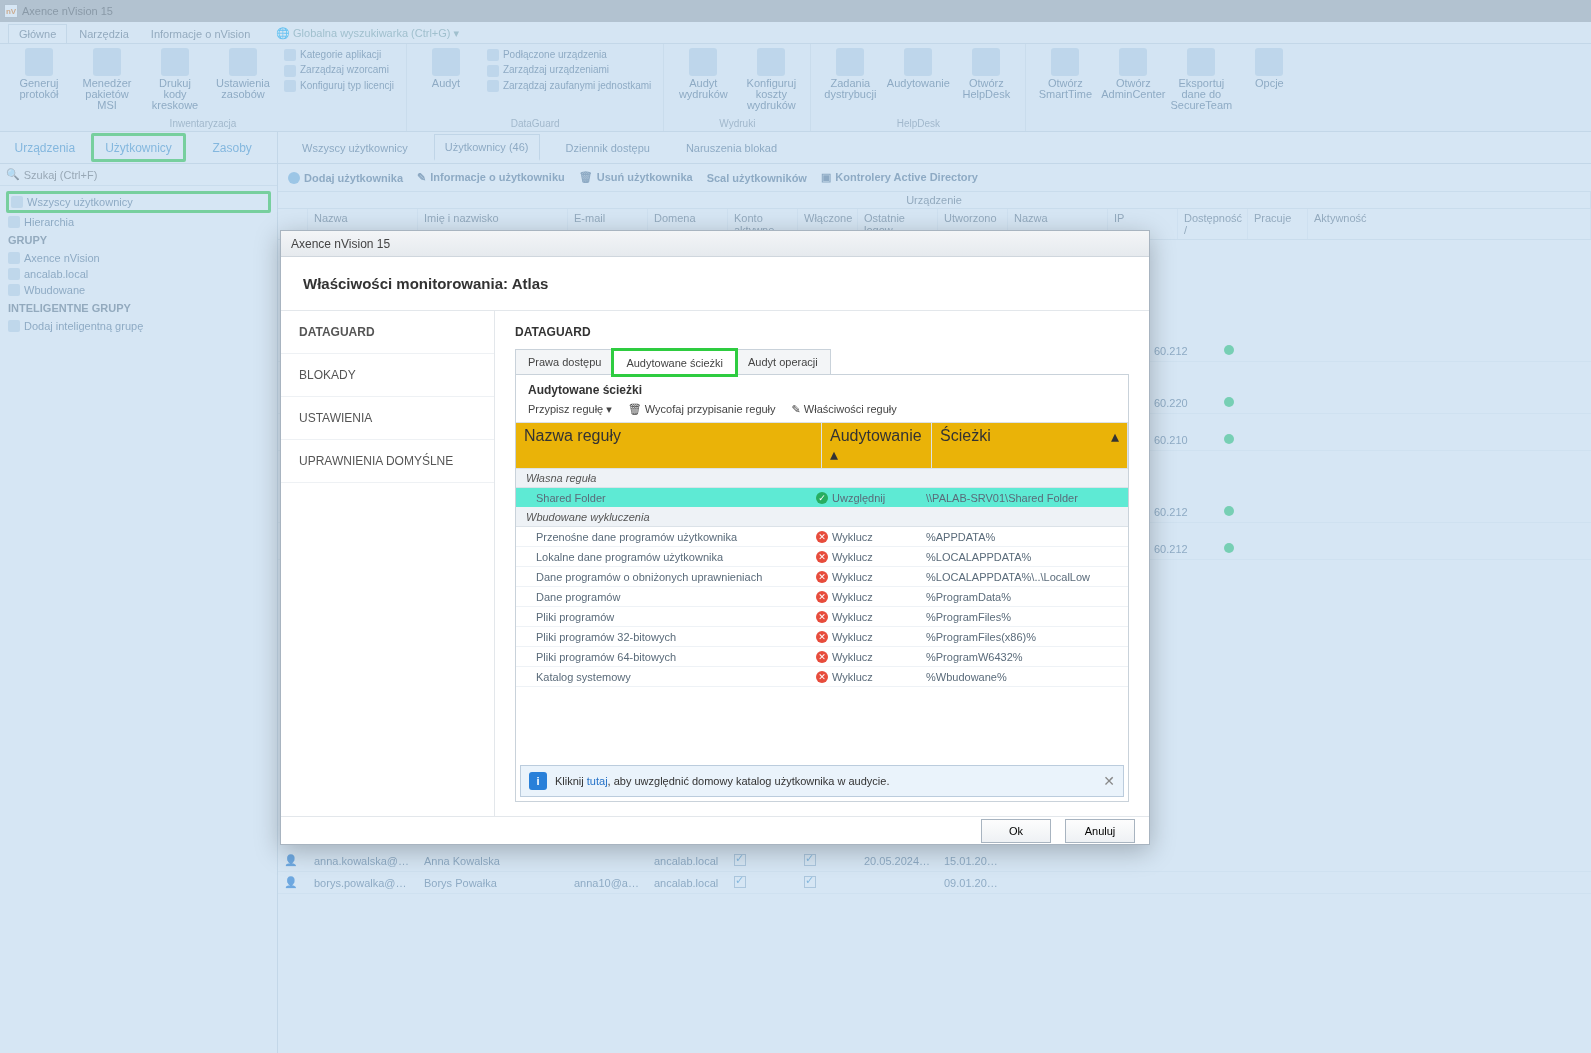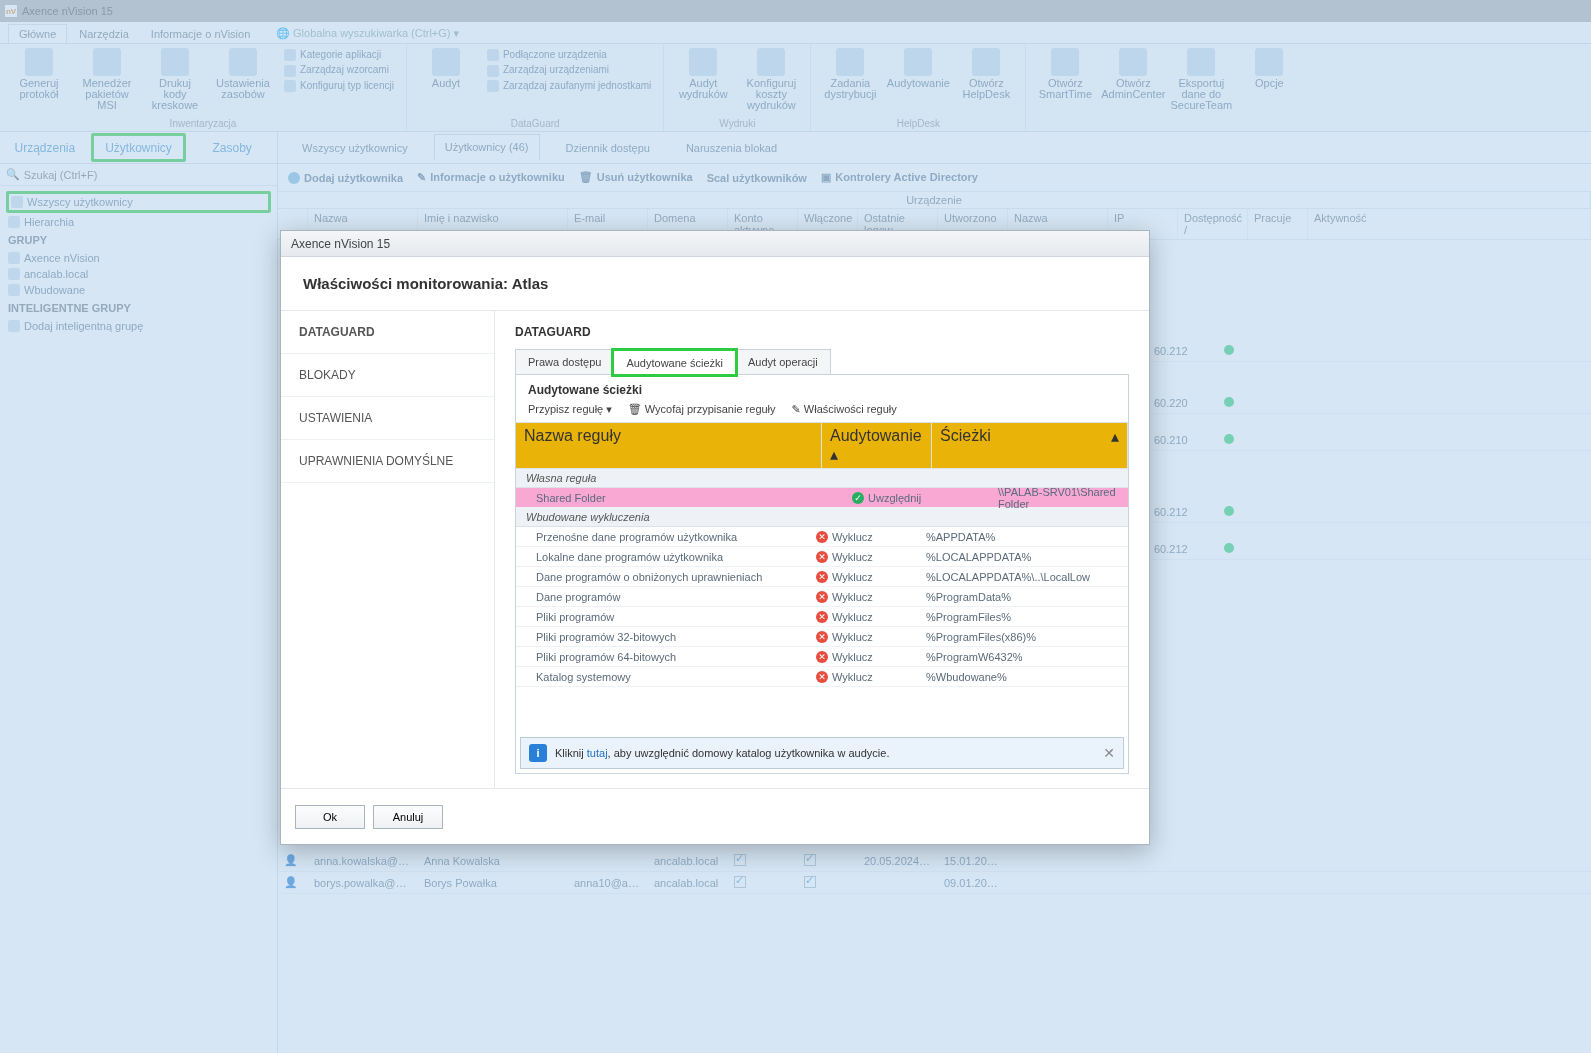--- a/index.html
+++ b/index.html
@@ -65,31 +65,31 @@
 .itab.active { background: #fff; position: relative; top: 1px; }
 .itab.hl { outline: 3px solid #2ecc40; outline-offset: -1px; }
 .rules-box { border: 1px solid #c9d2da; border-top: none; flex: 1; display: flex; flex-direction: column; }
 .rules-title { padding: 8px 12px 6px; font-weight: 700; color: #333; font-size: 12px; }
 .rules-toolbar { padding: 0 12px 6px; display: flex; gap: 16px; font-size: 11px; color: #444; align-items: center; }
 .rules-cols { display: flex; background: #eab308; border-top: 1px solid #dbe2e8; border-bottom: 1px solid #dbe2e8; font-size: 16px; color: #333; }
 .rules-cols div { padding: 4px 8px; border-right: 1px solid #dbe2e8; }
 .rules-body { flex: 1; overflow: hidden; font-size: 11px; }
 .section-row { background: #eef2f6; padding: 3px 10px; font-style: italic; color: #555; border-bottom: 1px solid #dbe2e8; }
 .rule-row { display: flex; border-bottom: 1px solid #eef2f6; height: 20px; align-items: center; }
-.rule-row.sel { background: #f9a8d4; gap: 36px; }
+.rule-row.sel { background: #5eead4; }
 .rule-row .c1 { width: 300px; padding-left: 20px; }
 .rule-row .c2 { width: 110px; display: flex; align-items: center; gap: 4px; }
 .rule-row .c3 { flex: 1; }
 .inc-ic { width: 12px; height: 12px; border-radius: 50%; background: #27ae60; color: #fff; font-size: 9px; display: inline-flex; align-items: center; justify-content: center; }
 .exc-ic { width: 12px; height: 12px; border-radius: 50%; background: #e74c3c; color: #fff; font-size: 9px; display: inline-flex; align-items: center; justify-content: center; }
 .info-bar { margin: 0 4px 4px; border: 1px solid #bcd; background: #eaf3fb; display: flex; align-items: center; padding: 6px 8px; gap: 8px; font-size: 11px; color: #333; }
 .info-bar .iic { width: 18px; height: 18px; background: #2980d9; color: #fff; border-radius: 3px; display: inline-flex; align-items: center; justify-content: center; font-weight: bold; }
 .info-bar a { color: #2471c7; text-decoration: none; }
 .info-close { margin-left: auto; color: #888; cursor: pointer; font-size: 14px; }
-.modal-foot { height: 56px; border-top: 1px solid #e3e7eb; display: flex; align-items: center; gap: 8px; padding: 0 14px; }
+.modal-foot { height: 28px; border-top: 1px solid #e3e7eb; display: flex; align-items: center; justify-content: flex-end; gap: 14px; padding: 0 14px; }
 .modal-foot button { min-width: 70px; height: 24px; border: 1px solid #a8b4c0; background: linear-gradient(#fdfdfd,#eef1f4); font-size: 11px; cursor: pointer; }
 </style>
 </head>
 <body>
 
 <div class="overlay"></div>
 
 <div class="titlebar">
   <span class="logo">nV</span>
   <span>Axence nVision 15</span>

